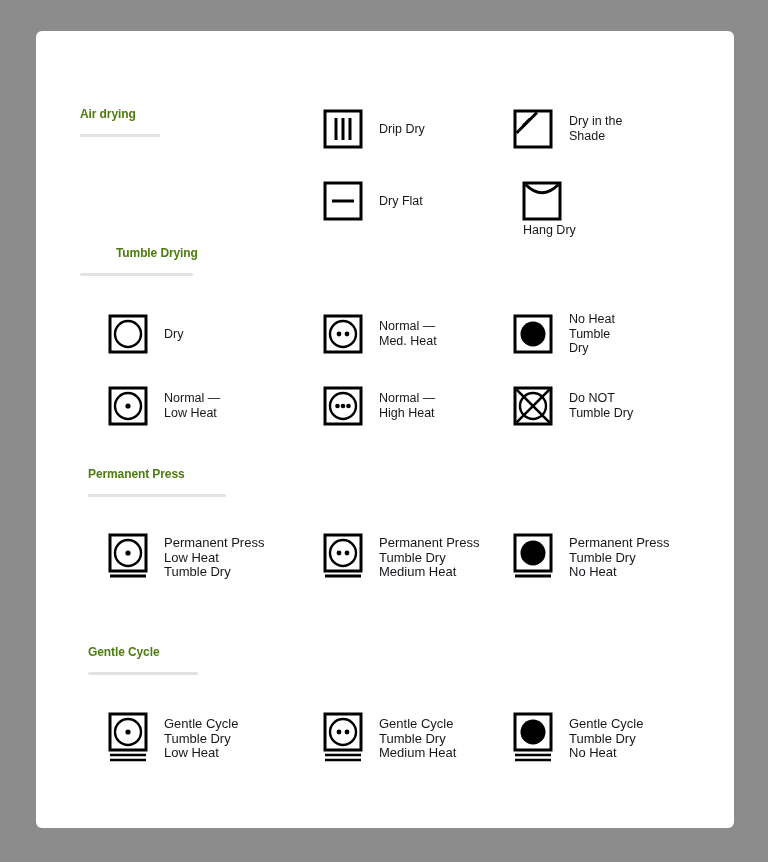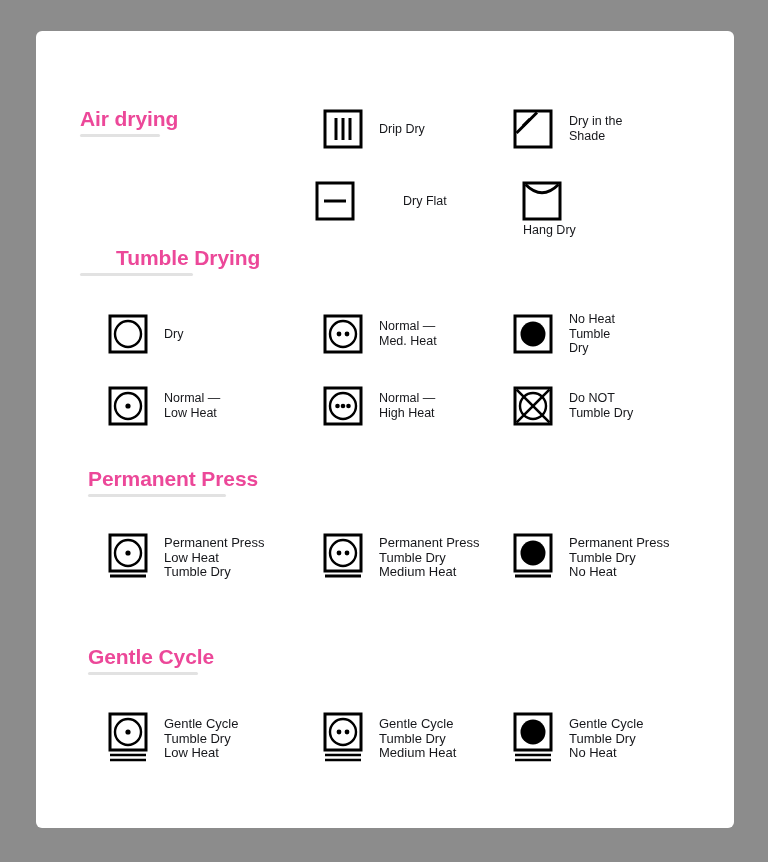--- a/index.html
+++ b/index.html
@@ -25,23 +25,23 @@
   }
 
   .section {
     position: absolute;
     left: 0;
     width: 698px;
   }
 
   .sec-heading {
     position: absolute;
-    font-size: 21px;
+    font-size: 12px;
     font-weight: bold;
-    color: #ec4899;
+    color: #4d7c0f;
     letter-spacing: -0.1px;
     white-space: nowrap;
   }
   .sec-rule {
     position: absolute;
     height: 3px;
     background: #e2e2e2;
     border-radius: 2px;
   }
 
@@ -95,21 +95,21 @@
         <svg width="44" height="44" viewBox="0 0 44 44">
           <rect x="4" y="4" width="36" height="36" fill="none" stroke="#000" stroke-width="3"></rect>
           <line x1="5.5" y1="26" x2="26" y2="5.5" stroke="#000" stroke-width="3"></line>
           <line x1="12" y1="19" x2="19" y2="12" stroke="#000" stroke-width="3"></line>
         </svg>
       </span>
       <span class="item-label">Dry in the
 Shade</span>
     </div>
 
-    <div class="item" style="left:277px; top:148px;gap:32px;">
+    <div class="item" style="left:285px; top:148px;">
       <span class="sym-wrap">
         <svg width="44" height="44" viewBox="0 0 44 44">
           <rect x="4" y="4" width="36" height="36" fill="none" stroke="#000" stroke-width="3"></rect>
           <line x1="11" y1="22" x2="33" y2="22" stroke="#000" stroke-width="3"></line>
         </svg>
       </span>
       <span class="item-label">Dry Flat</span>
     </div>
 
     <div class="item" style="left:475px; top:148px;flex-direction:column;">

